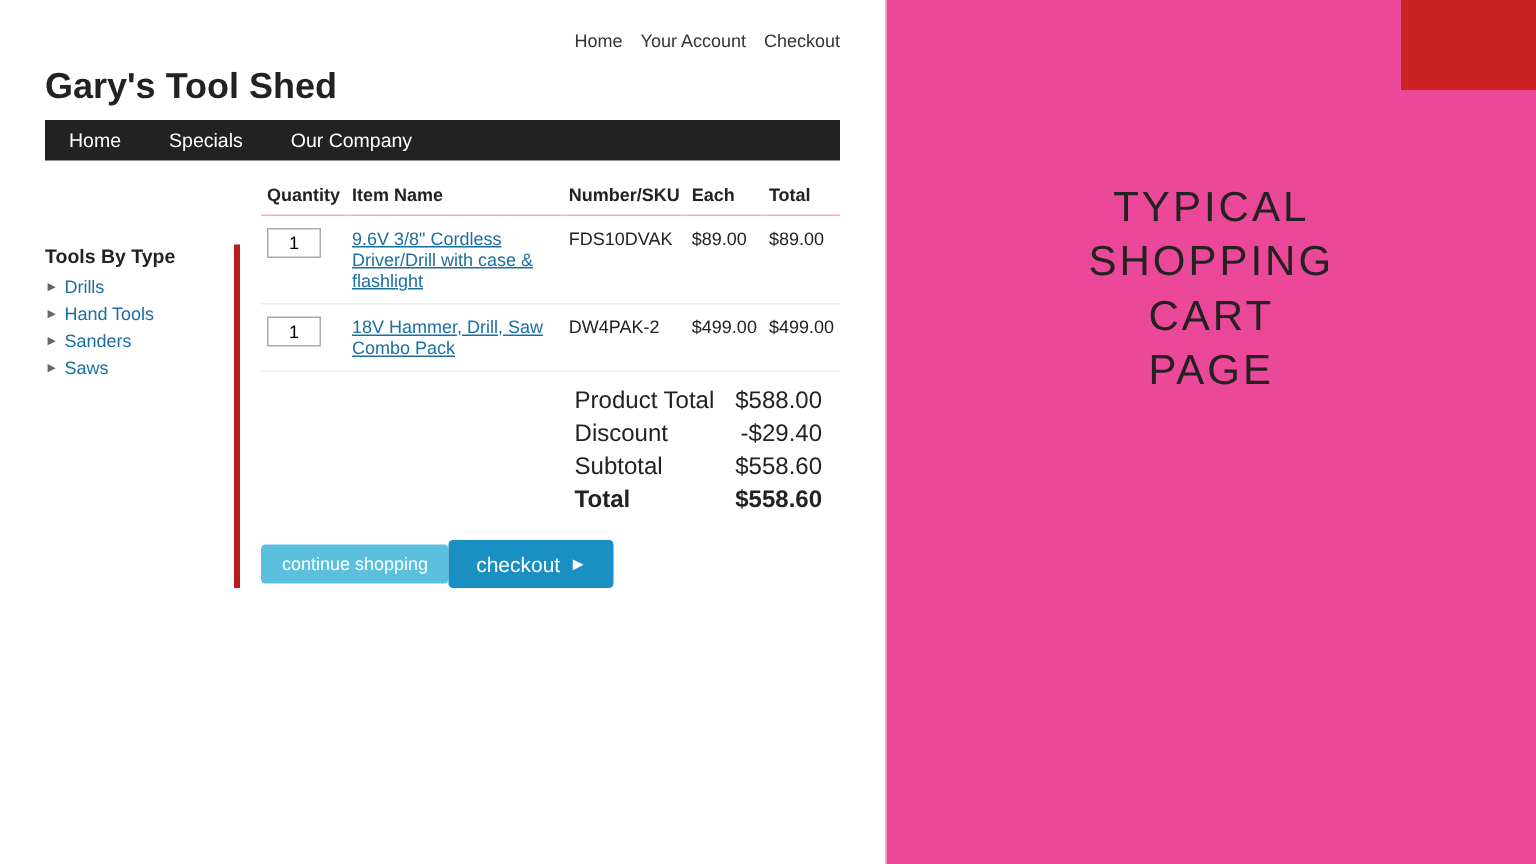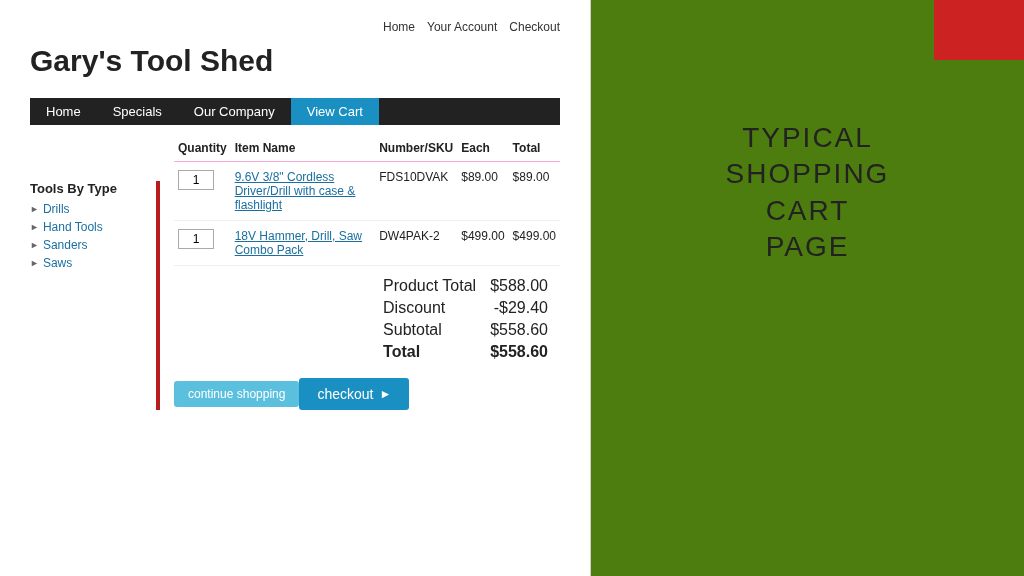--- a/index.html
+++ b/index.html
@@ -32,24 +32,24 @@
       color: #333;
     }
     .top-nav a {
       color: #333;
       text-decoration: none;
       cursor: pointer;
     }
 
     
     .site-title {
-      font-size: 30px;
+      font-size: 24px;
       font-weight: bold;
       color: #222;
-      margin-bottom: 20px;
+      margin-bottom: 8px;
     }
 
     
     .nav-bar {
       display: flex;
       background: #222;
       margin-bottom: 12px;
     }
     .nav-item {
       padding: 6px 16px;
@@ -198,21 +198,21 @@
       align-items: center;
       gap: 6px;
     }
     .checkout-arrow {
       font-size: 12px;
     }
 
     
     .right-panel {
       flex: 1;
-      background: #4d7c0f;
+      background: #ec4899;
       display: flex;
       flex-direction: column;
       align-items: center;
       justify-content: flex-start;
       position: relative;
       padding: 0;
     }
     .red-box {
       position: absolute;
       top: 0;
@@ -250,21 +250,20 @@
     <a>Your Account</a>
     <a>Checkout</a>
   </div>
 
   <div class="site-title">Gary's Tool Shed</div>
 
   <div class="nav-bar">
     <div class="nav-item">Home</div>
     <div class="nav-item">Specials</div>
     <div class="nav-item">Our Company</div>
-    <div class="nav-item active">View Cart</div>
   </div>
 
   <div class="main-content">
 
     <div class="sidebar">
       <div class="sidebar-title">Tools By Type</div>
       <div class="sidebar-item">
         <span class="arrow">►</span>
         <span>Drills</span>
       </div>

